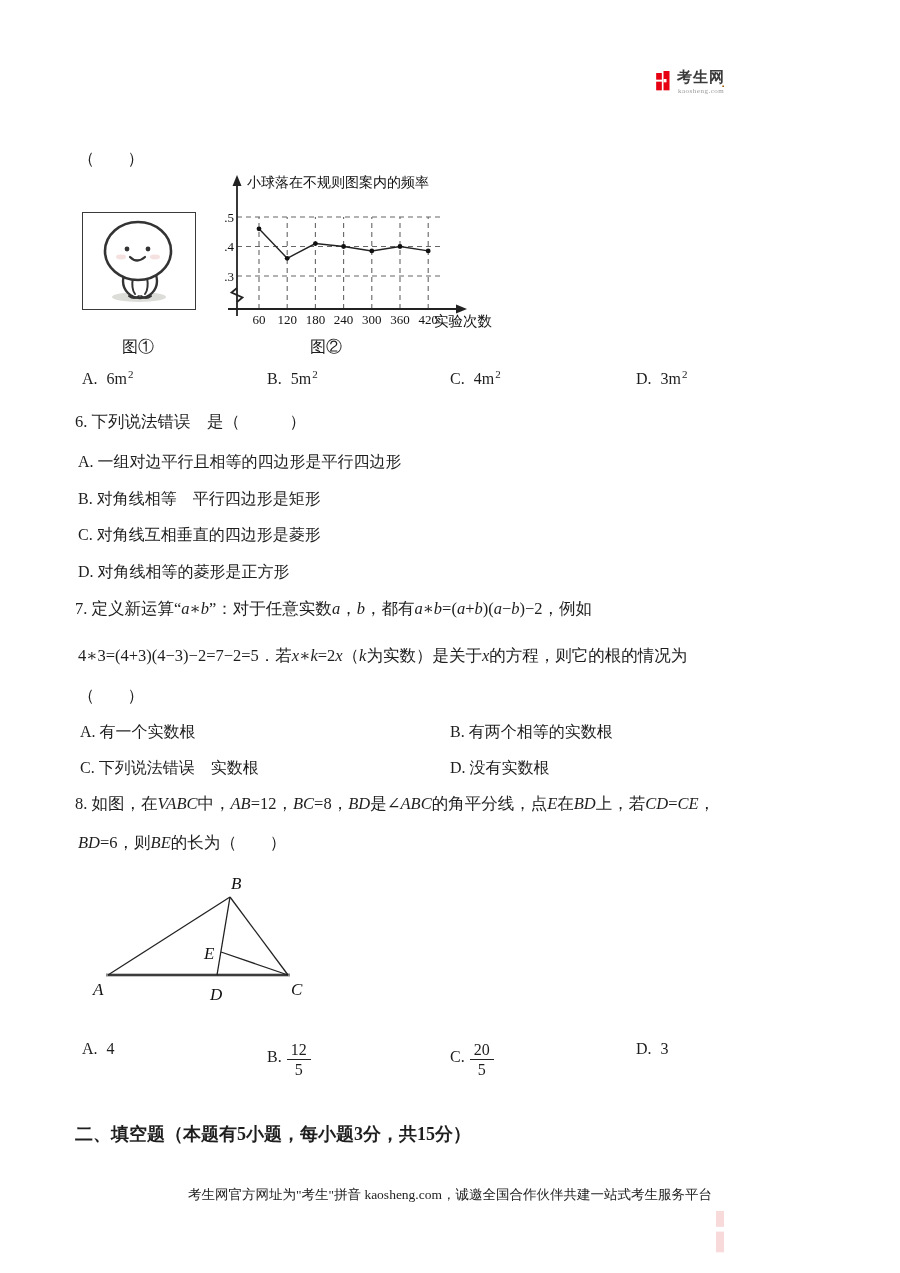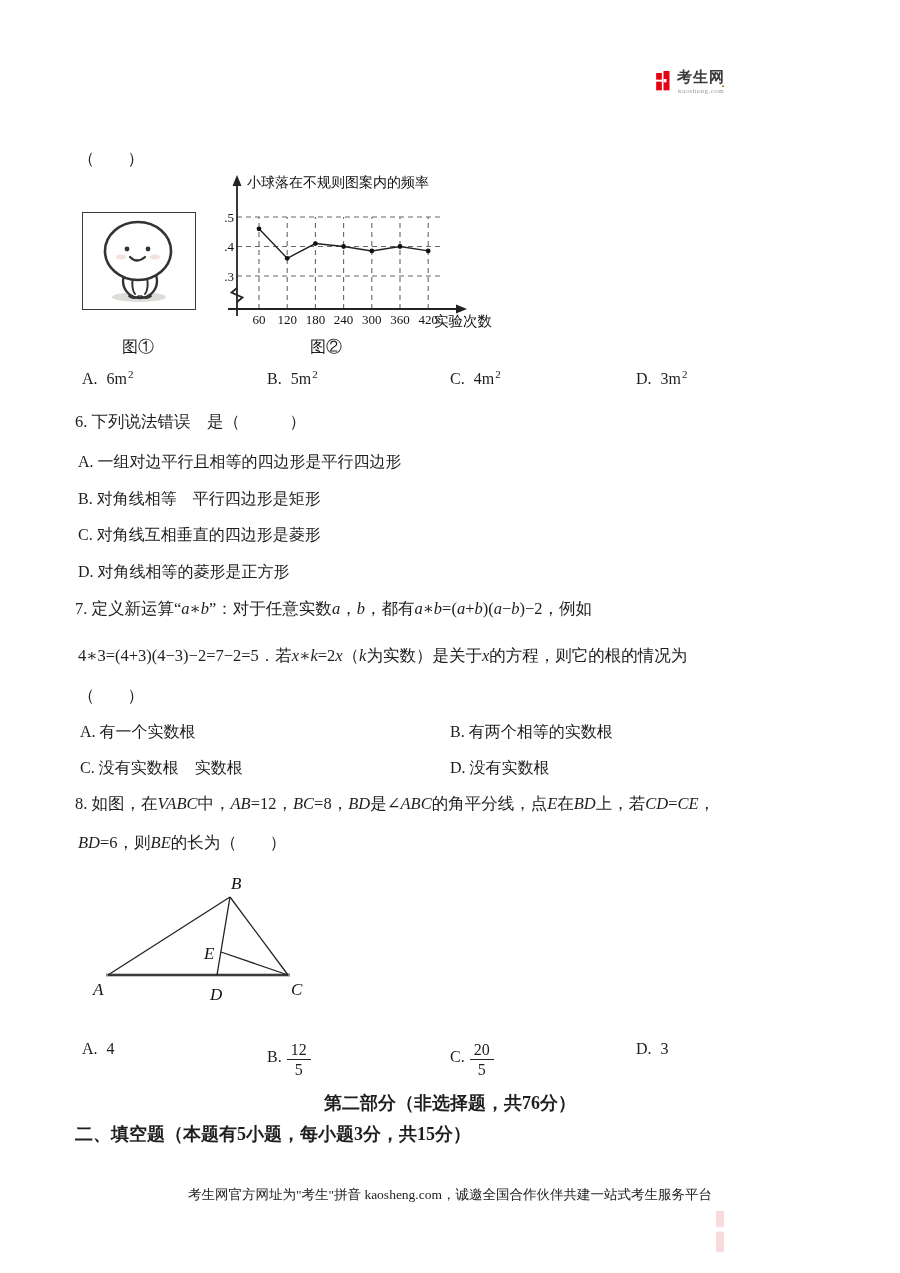--- a/index.html
+++ b/index.html
@@ -129,21 +129,21 @@
   <div class="abs opt" style="left:78px;top:452px">A. 一组对边平行且相等的四边形是平行四边形</div>
   <div class="abs opt" style="left:78px;top:489px">B. 对角线相等　平行四边形是矩形</div>
   <div class="abs opt" style="left:78px;top:525px">C. 对角线互相垂直的四边形是菱形</div>
   <div class="abs opt" style="left:78px;top:562px">D. 对角线相等的菱形是正方形</div>
 
   <div class="abs stem" style="left:75px;top:599px">7. 定义新运算“<i>a</i>∗<i>b</i>”：对于任意实数<i>a</i>，<i>b</i>，都有<i>a</i>∗<i>b</i>=(<i>a</i>+<i>b</i>)(<i>a</i>−<i>b</i>)−2，例如</div>
   <div class="abs stem" style="left:78px;top:646px">4∗3=(4+3)(4−3)−2=7−2=5．若<i>x</i>∗<i>k</i>=2<i>x</i>（<i>k</i>为实数）是关于<i>x</i>的方程，则它的根的情况为</div>
   <div class="abs stem" style="left:78px;top:686px">（　　）</div>
   <div class="abs opt" style="left:80px;top:722px">A. 有一个实数根</div>
   <div class="abs opt" style="left:450px;top:722px">B. 有两个相等的实数根</div>
-  <div class="abs opt" style="left:80px;top:758px">C. 没有实数根　实数根</div>
+  <div class="abs opt" style="left:80px;top:758px">C. 下列说法错误　实数根</div>
   <div class="abs opt" style="left:450px;top:758px">D. 没有实数根</div>
 
   <div class="abs stem" style="left:75px;top:794px">8. 如图，在<i>VABC</i>中，<i>AB</i>=12，<i>BC</i>=8，<i>BD</i>是∠<i>ABC</i>的角平分线，点<i>E</i>在<i>BD</i>上，若<i>CD</i>=<i>CE</i>，</div>
   <div class="abs stem" style="left:78px;top:833px"><i>BD</i>=6，则<i>BE</i>的长为（　　）</div>
 
   <div class="abs" style="left:85px;top:873px">
     <svg width="230" height="138" viewBox="0 0 230 138">
       <line class="tri-base" x1="21" y1="102" x2="205" y2="102"></line>
       <line class="tri-line" x1="23" y1="102" x2="145" y2="24"></line>
       <line class="tri-line" x1="145" y1="24" x2="203" y2="102"></line>
@@ -164,21 +164,20 @@
   <div class="abs opt" style="left:267px;top:1040px">
     <span>B.</span><span class="frac"><span class="num">12</span><span class="den">5</span></span>
   </div>
   <div class="abs opt" style="left:450px;top:1040px">
     <span>C.</span><span class="frac"><span class="num">20</span><span class="den">5</span></span>
   </div>
   <div class="abs opt" style="left:636px;top:1040px">
     <span class="lbl">D.</span><span>3</span>
   </div>
 
-  <div class="abs center b" style="top:1091px;font-size:18px">第二部分（非选择题，共76分）</div>
   <div class="abs b" style="left:75px;top:1122px;font-size:18px">二、填空题（本题有5小题，每小题3分，共15分）</div>
 
   <div class="abs center footer" style="top:1186px">考生网官方网址为"考生"拼音 kaosheng.com，诚邀全国合作伙伴共建一站式考生服务平台</div>
 
   <div class="abs" style="left:716px;top:1206px">
     <svg width="35" height="48" viewBox="0 0 22 30">
       <rect x="0" y="3" width="8.5" height="10" fill="#f8dada"></rect>
       <rect x="0" y="16" width="8.5" height="13" fill="#f8dada"></rect>
       <rect x="11" y="0" width="9" height="29" fill="#f8dada"></rect>
       <rect x="11" y="12" width="4.5" height="5" fill="#ffffff"></rect>

